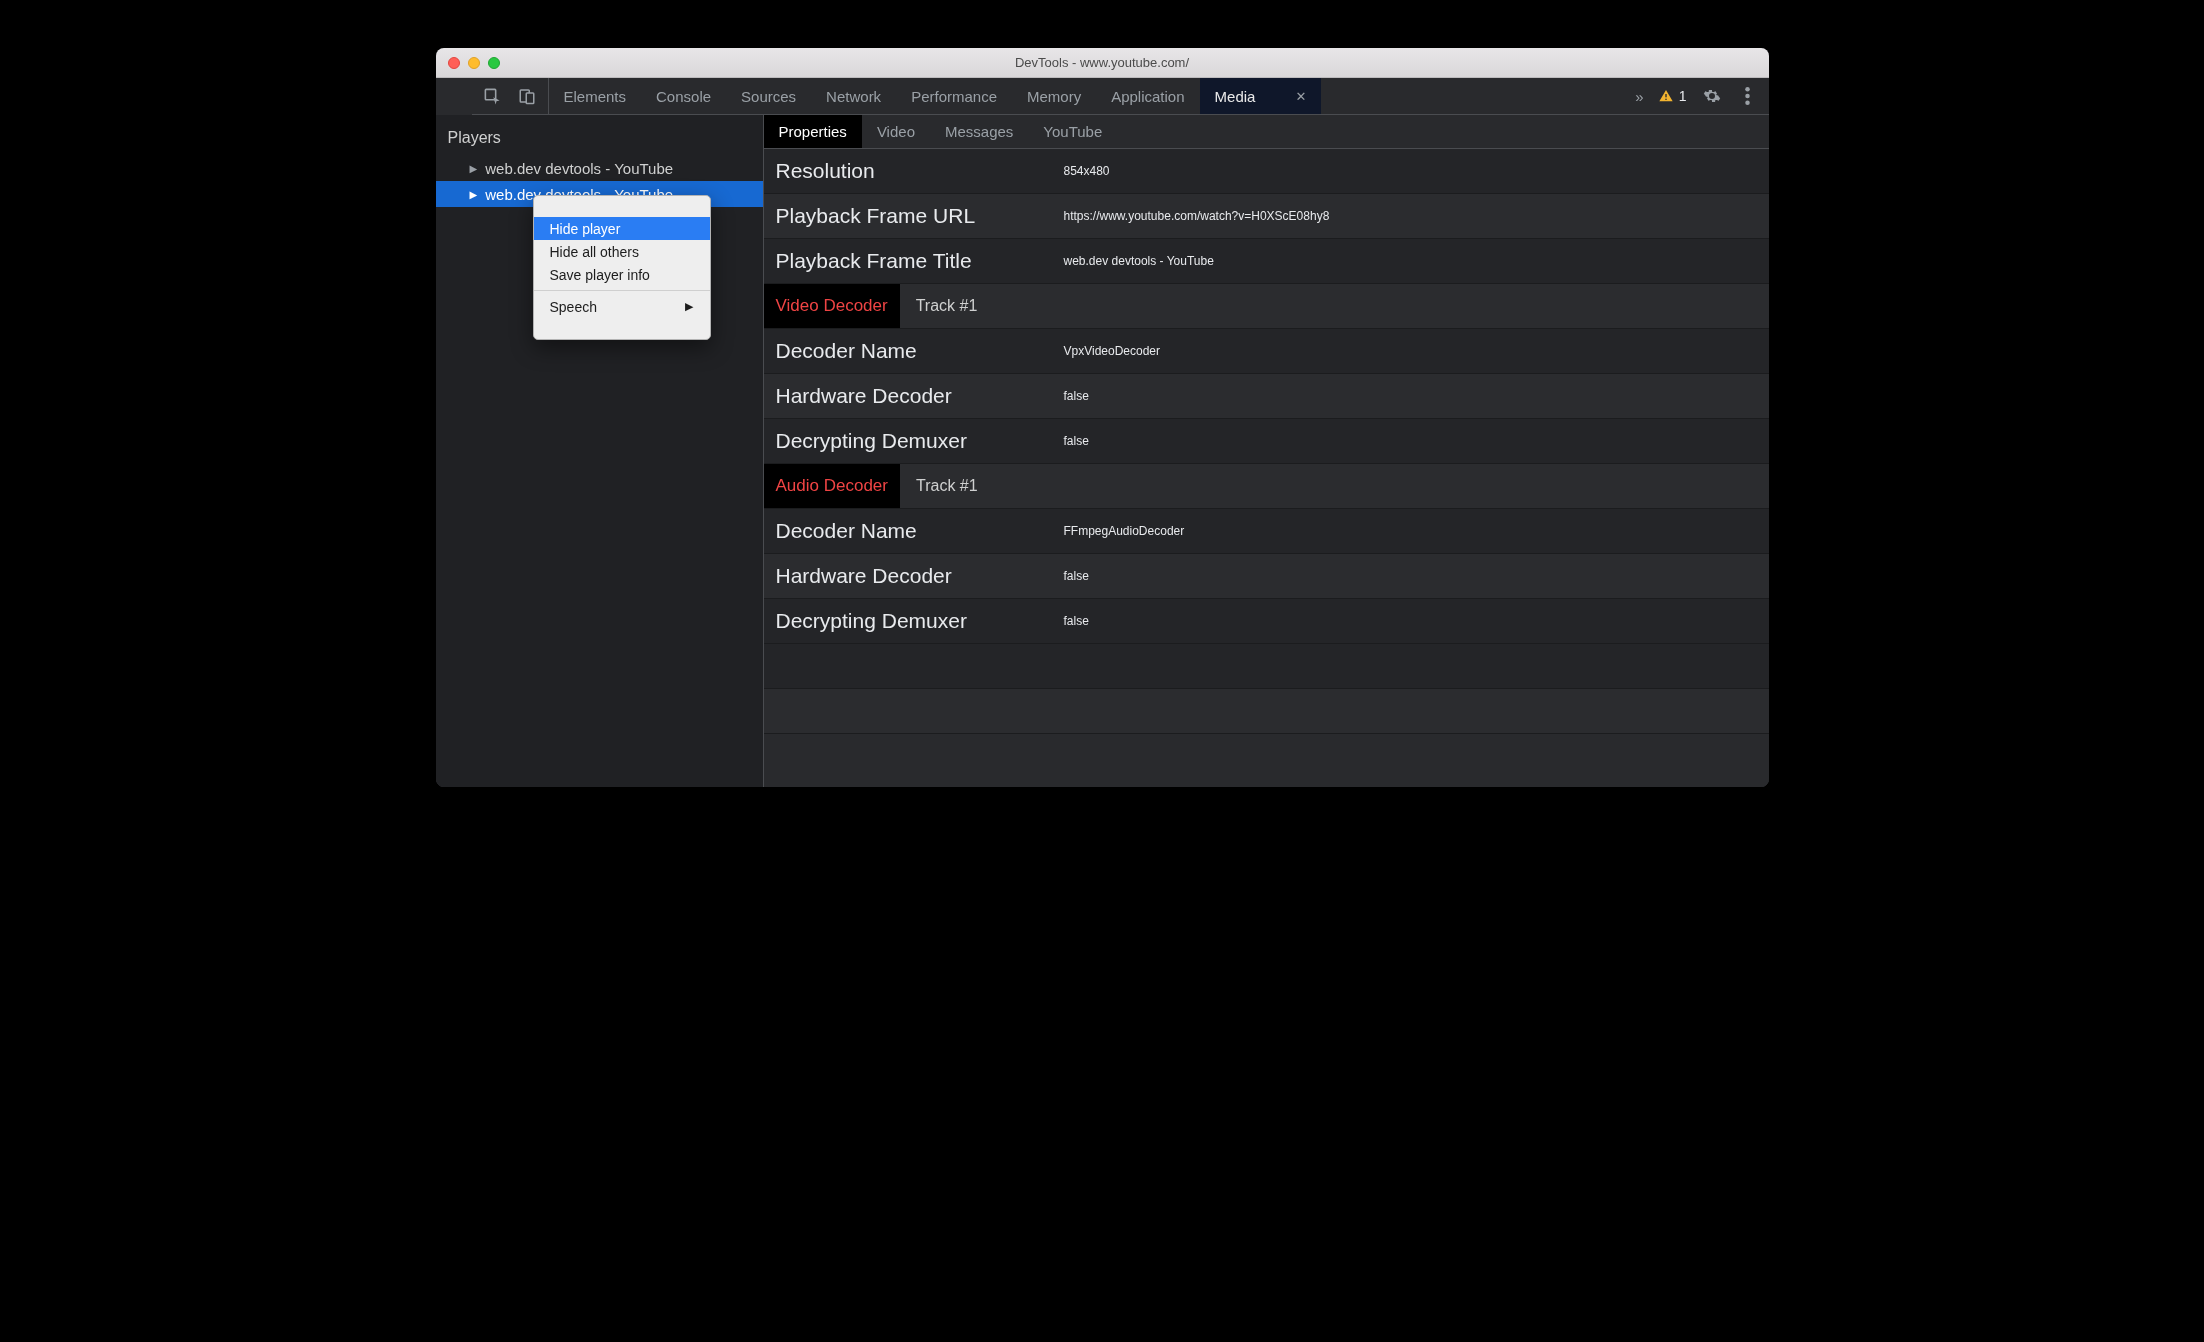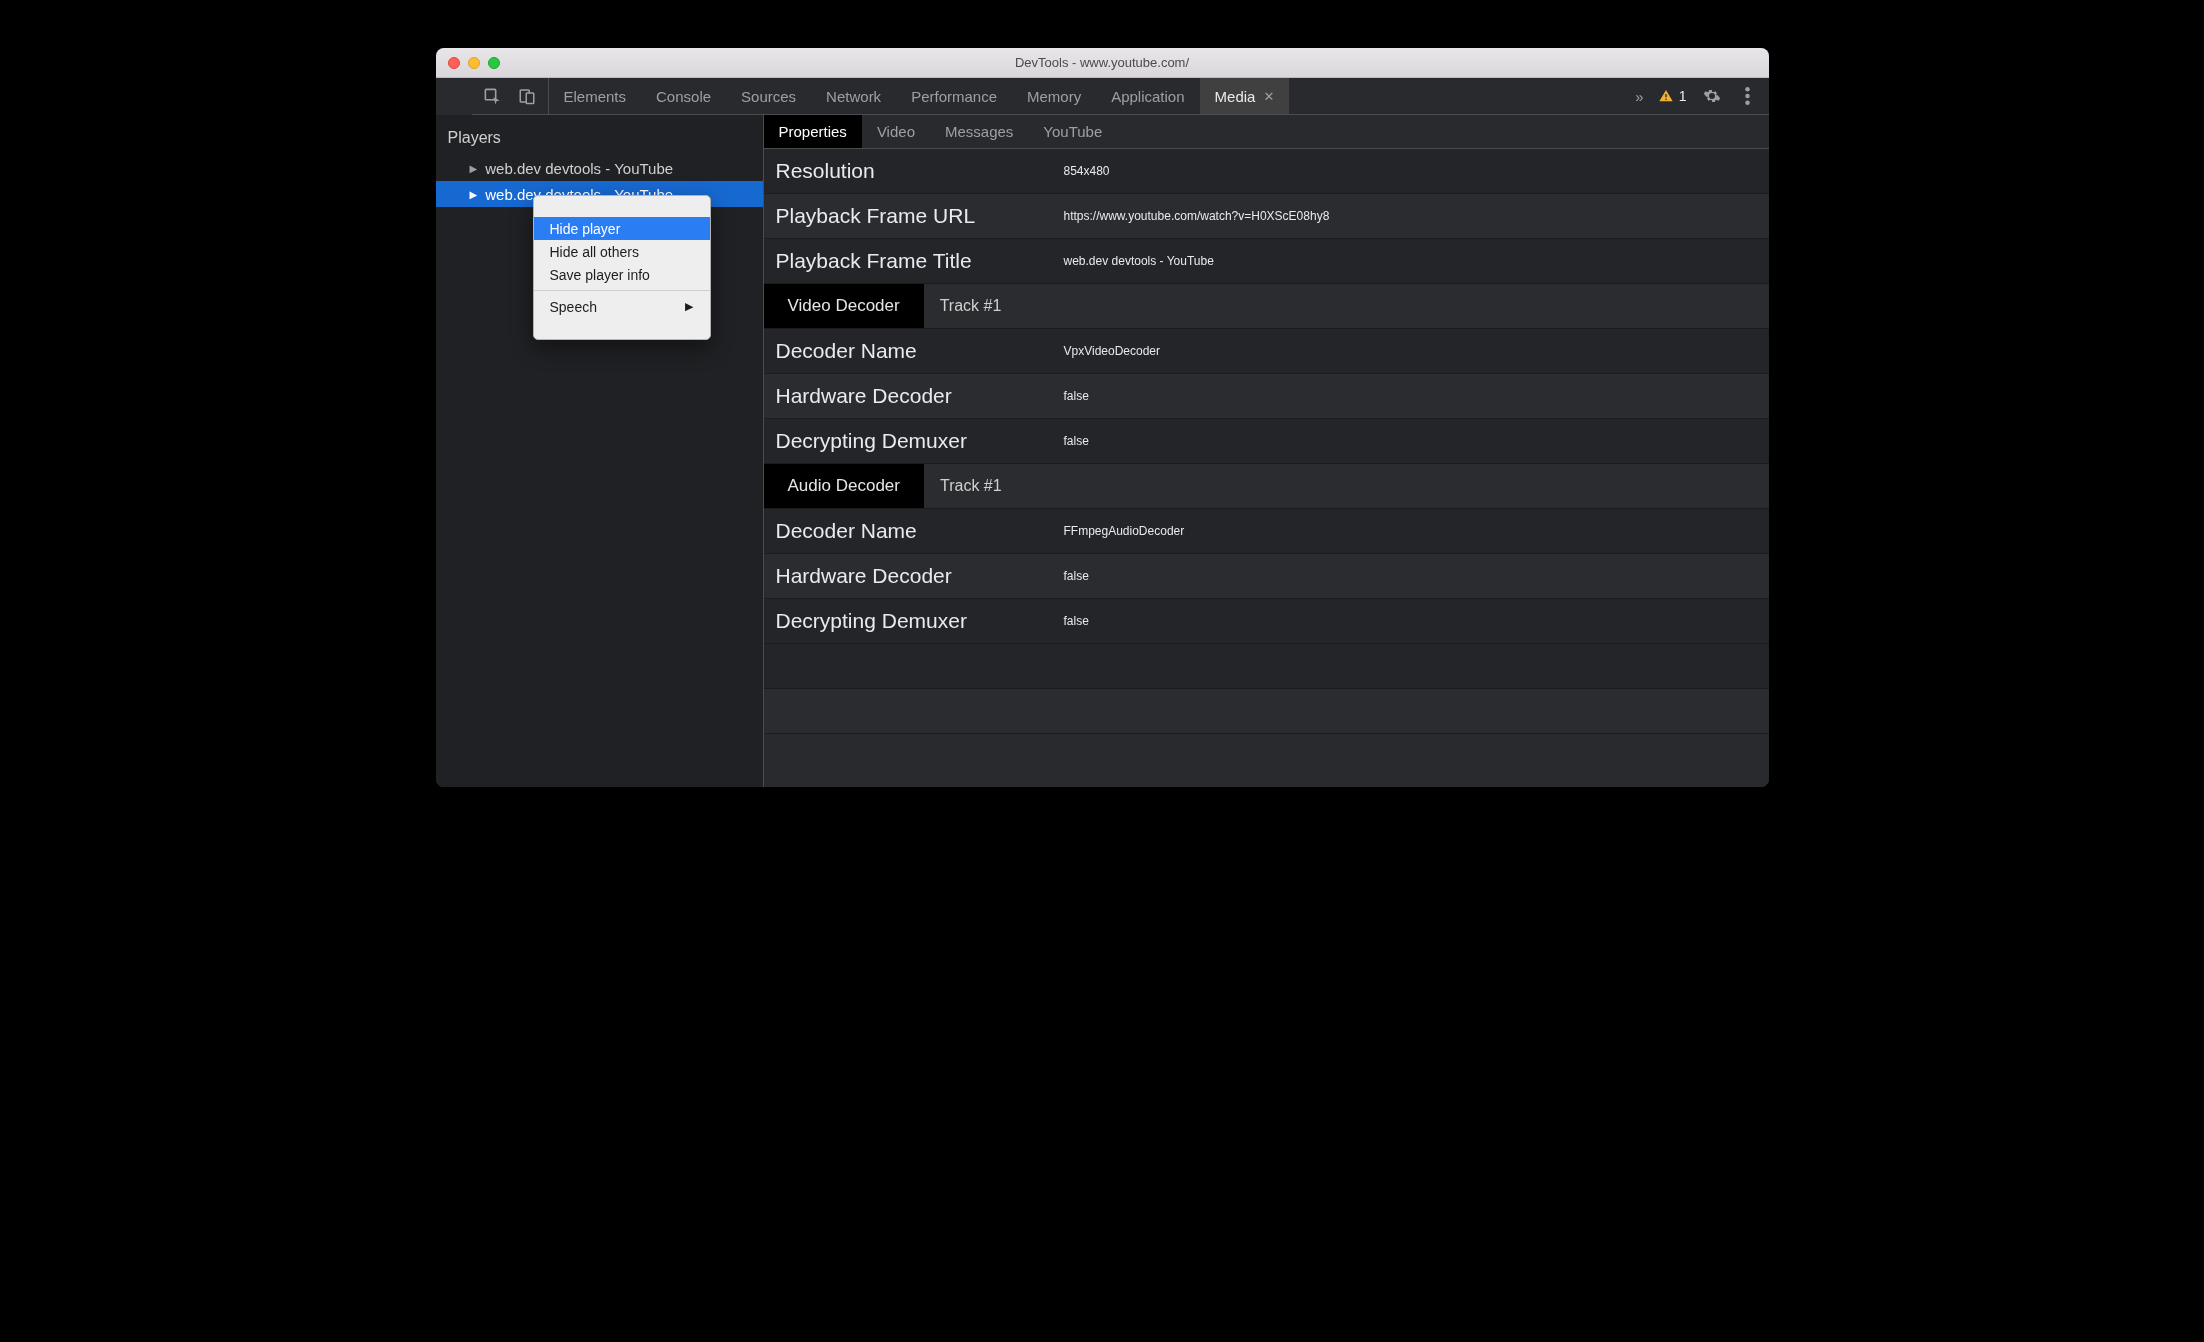--- a/index.html
+++ b/index.html
@@ -80,22 +80,23 @@
   .tab {
     display: flex;
     align-items: center;
     padding: 0 15px;
     color: #9aa0a6;
     font-size: 15px;
     cursor: default;
     position: relative;
   }
   .tab.active {
-    background: #404040;
+    background: #0f172a;
     color: #eaeaea;
+    gap: 32px;
   }
   .tab-close {
     margin-left: 8px;
     font-size: 13px;
     color: #9aa0a6;
   }
   .topbar-right {
     margin-left: auto;
     display: flex;
     align-items: center;
@@ -236,24 +237,24 @@
   }
   .section-row {
     display: flex;
     align-items: stretch;
     height: 45px;
     border-bottom: 1px solid #1b1c1e;
     background: #2b2c2f;
   }
   .section-title {
     background: #000;
-    color: #e5e5e5;
-    display: flex;
-    align-items: center;
-    padding: 0 24px;
+    color: #ef4444;
+    display: flex;
+    align-items: center;
+    padding: 0 12px;
     font-size: 17px;
   }
   .section-track {
     display: flex;
     align-items: center;
     padding-left: 16px;
     font-size: 16px;
     color: #cfd0d0;
   }
   .empty-row {

